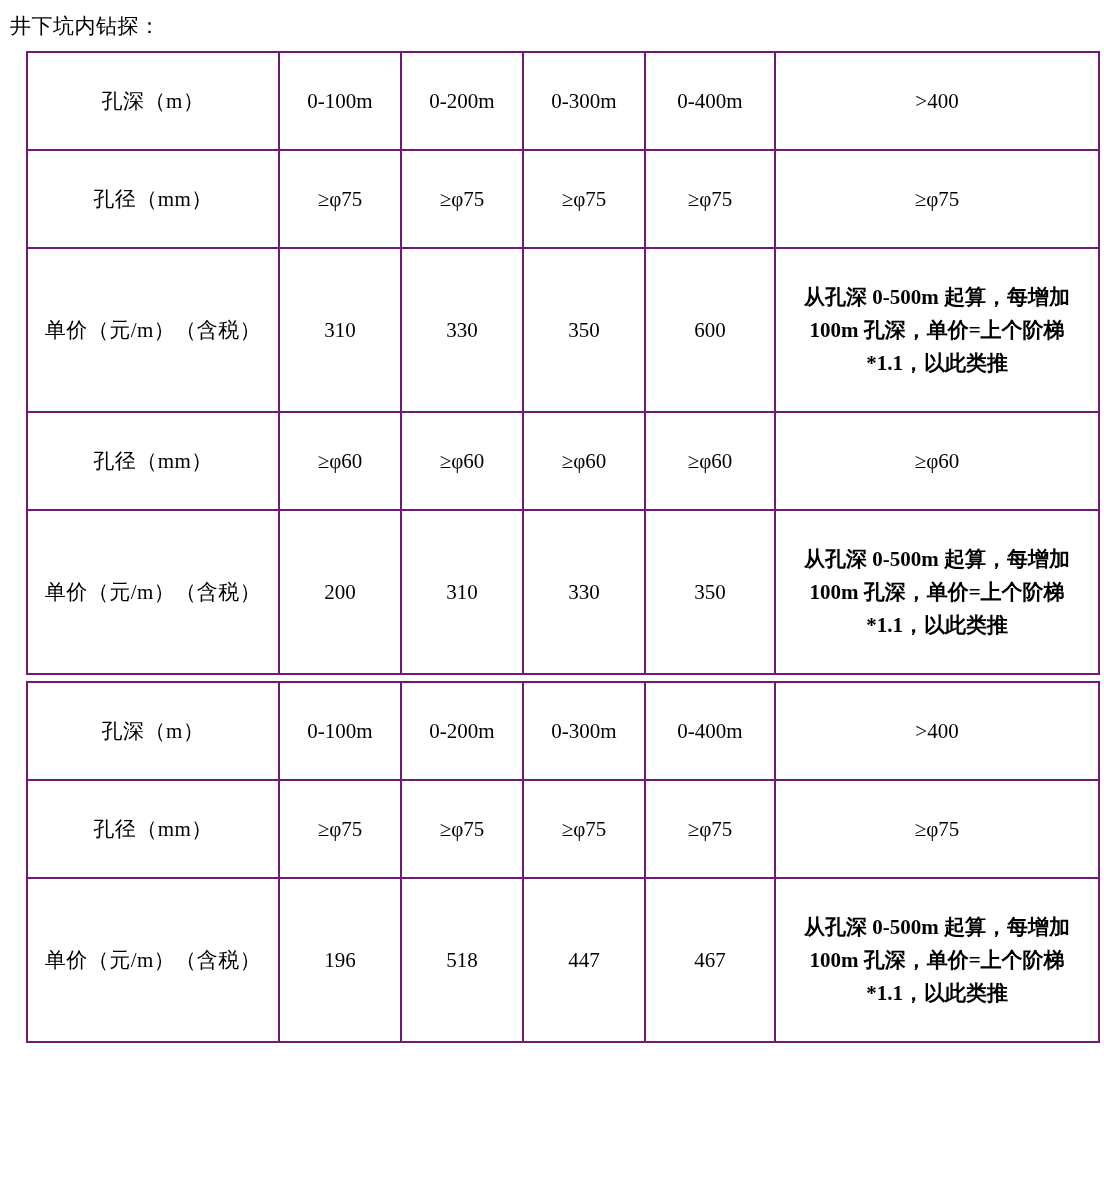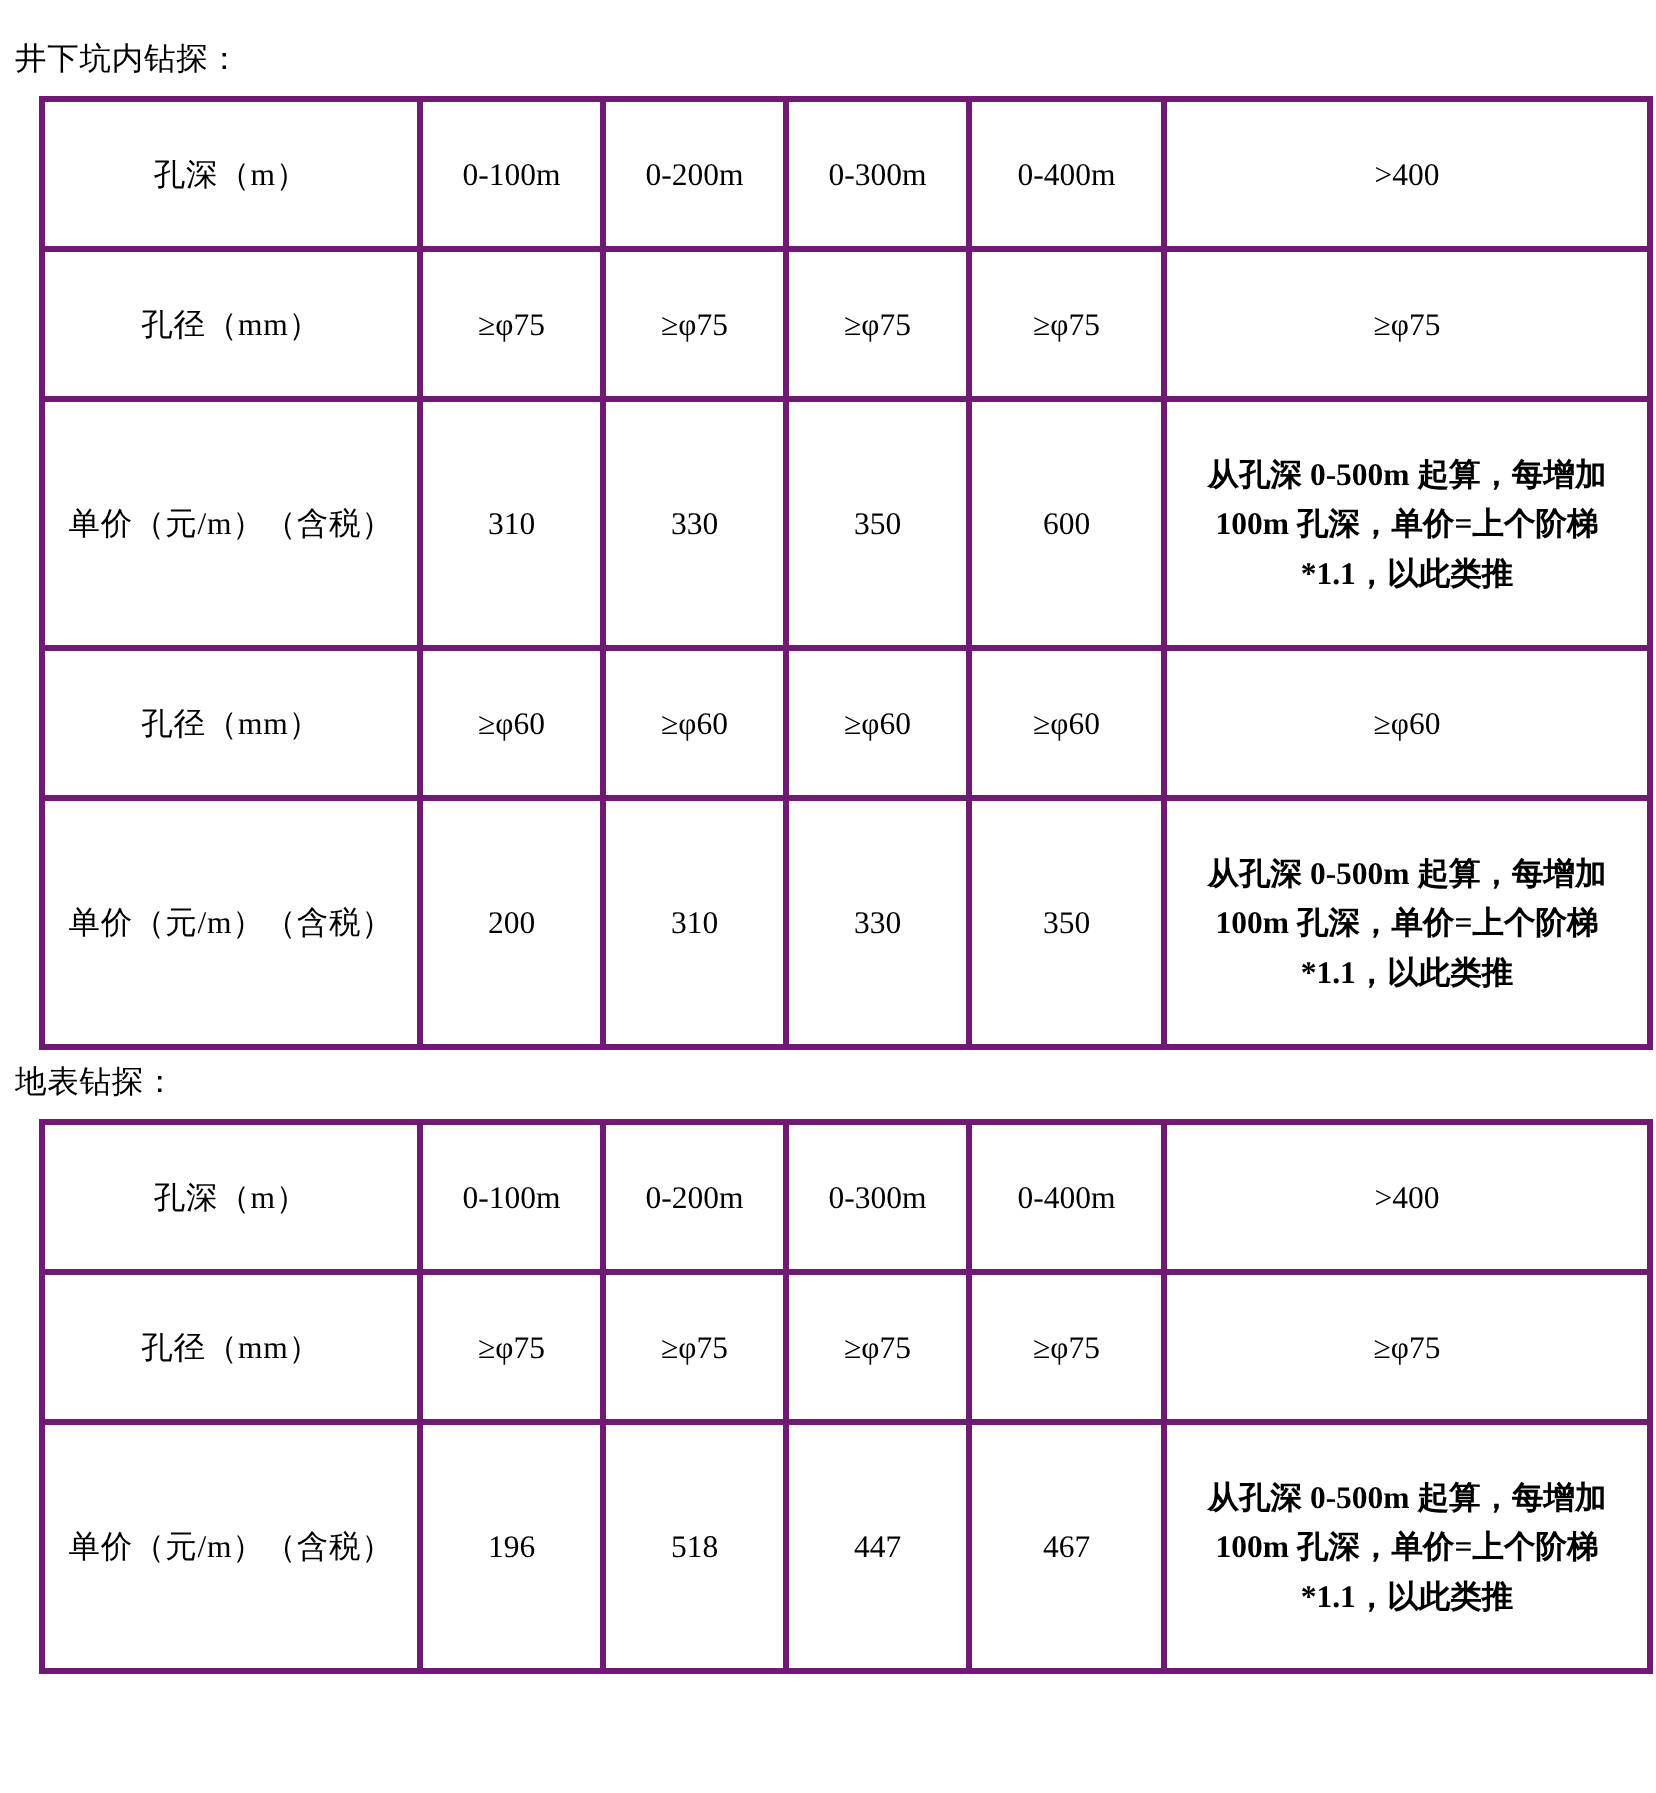--- a/index.html
+++ b/index.html
@@ -9,40 +9,40 @@
   }
   body {
     width: 1104px;
     min-height: 1195px;
     font-family: "Liberation Serif", "DejaVu Serif", serif;
     color: #000000;
   }
   .page {
     width: 1104px;
     box-sizing: border-box;
-    padding: 24px 8px 0 8px;
+    padding: 11px 8px 0 8px;
   }
   .section-title {
     font-family: "Liberation Serif", "DejaVu Serif", serif;
     font-size: 21px;
     line-height: 30px;
     margin: 0 0 10px 2px;
     letter-spacing: 0.5px;
   }
   .spacer-between {
     height: 6px;
   }
   table.price-table {
     border-collapse: collapse;
     width: 1072px;
     margin: 0 0 0 18px;
     table-layout: fixed;
   }
   table.price-table td {
-    border: 4px solid #701a75;
+    border: 2px solid #701a75;
     vertical-align: middle;
     text-align: center;
     font-size: 21px;
     line-height: 33px;
     padding: 6px 6px;
     word-wrap: break-word;
   }
   
   col.c0 { width: 252px; }
   col.c1 { width: 122px; }
@@ -124,21 +124,20 @@
         <td class="note-row">310</td>
         <td class="note-row">330</td>
         <td class="note-row">350</td>
         <td class="note-cell note-row">从孔深 0-500m 起算，每增加 100m 孔深，单价=上个阶梯*1.1，以此类推</td>
       </tr>
     </tbody>
   </table>
 
   <div class="spacer-between"></div>
 
-  <div class="section-title">地表钻探：</div>
 
   <table class="price-table">
     <colgroup>
       <col class="c0">
         <col class="c1">
         <col class="c2">
         <col class="c3">
         <col class="c4">
         <col class="c5">
     </colgroup>

